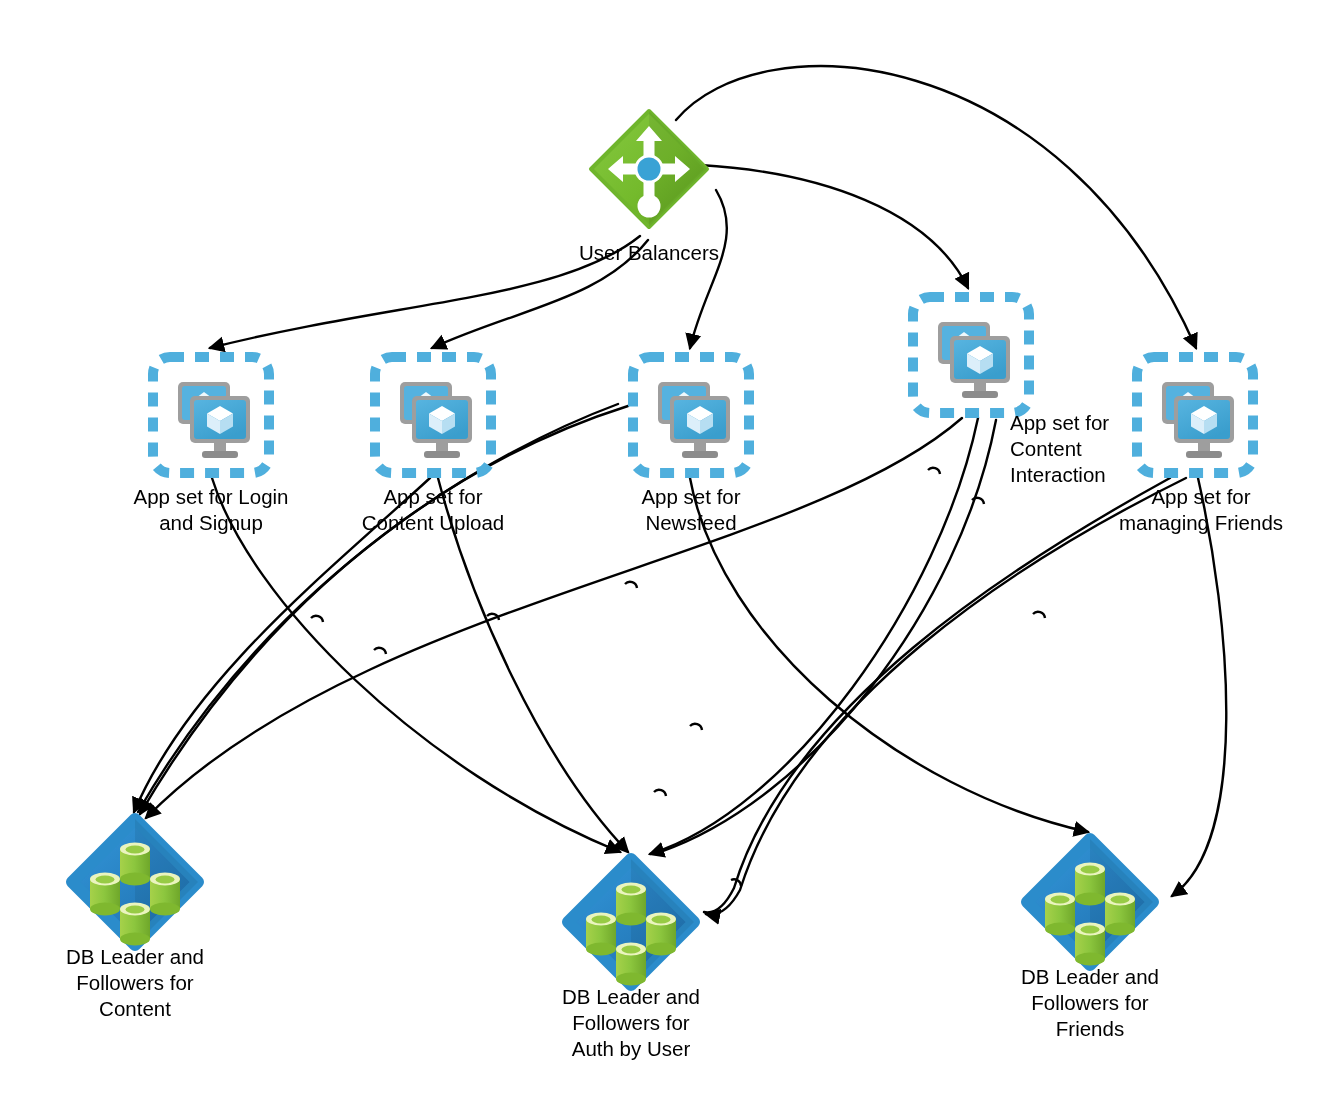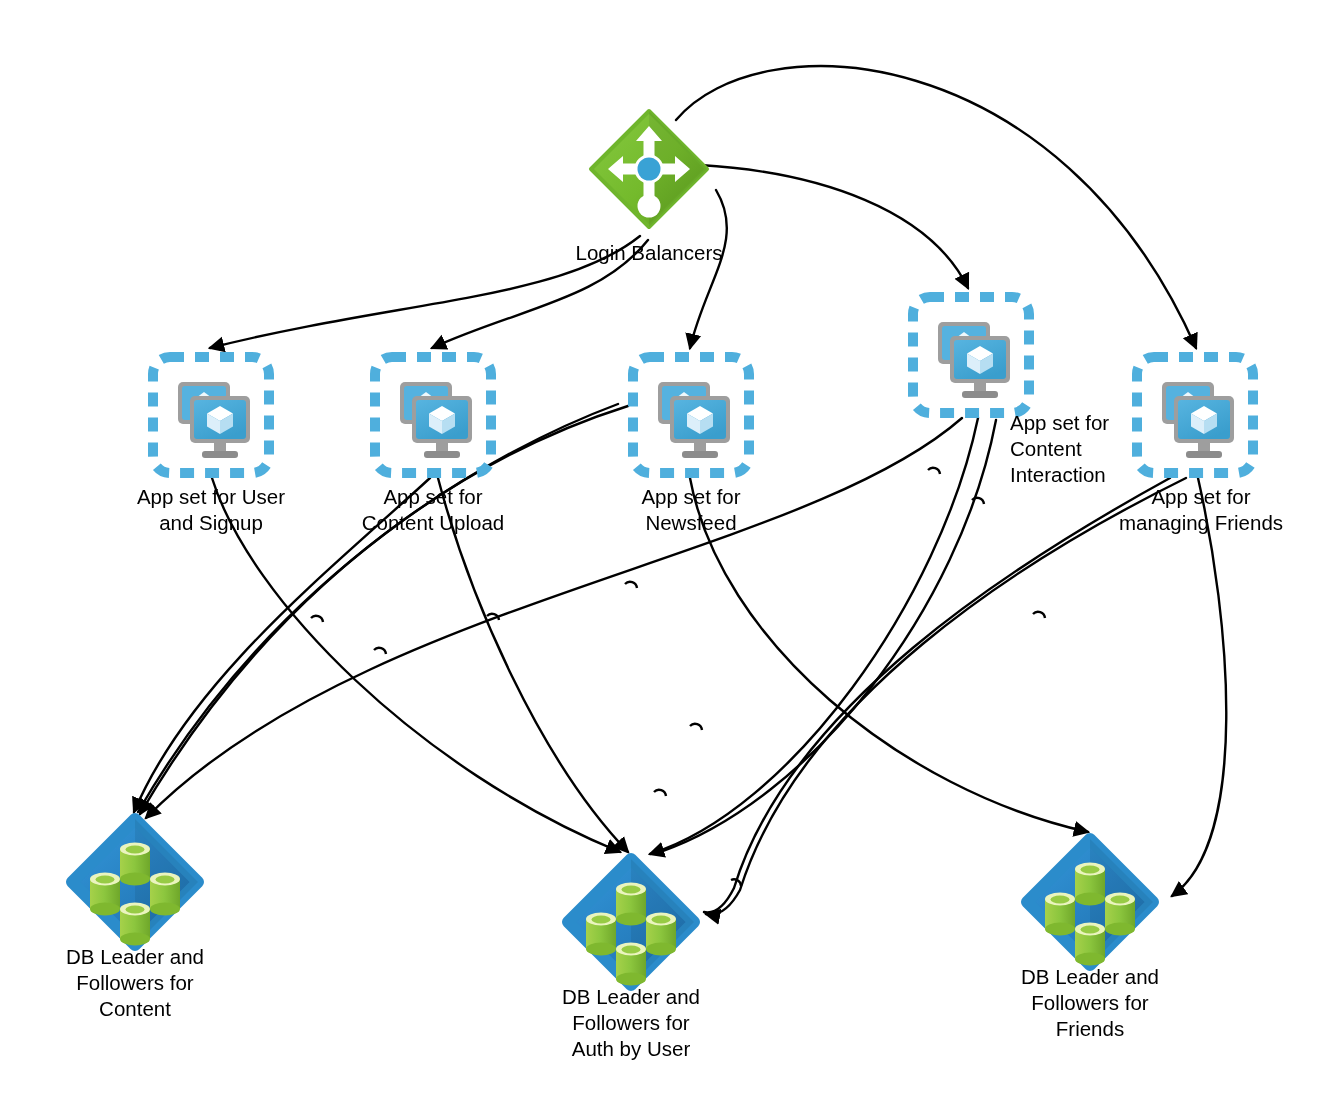--- a/index.html
+++ b/index.html
@@ -207,23 +207,23 @@
       </g>
       <g transform="translate(565,856)">
         <use href="#icon-db"></use>
       </g>
       <g transform="translate(1024,836)">
         <use href="#icon-db"></use>
       </g>
     </g>
   </svg>
 
-  <div class="nodelabel center" style="left:528px;top:240px;width:242px;">Login Balancers</div>
-
-  <div class="nodelabel center" style="left:90px;top:484px;width:242px;">App set for User
+  <div class="nodelabel center" style="left:528px;top:240px;width:242px;">User Balancers</div>
+
+  <div class="nodelabel center" style="left:90px;top:484px;width:242px;">App set for Login
 and Signup</div>
 
   <div class="nodelabel center" style="left:312px;top:484px;width:242px;">App set for
 Content Upload</div>
 
   <div class="nodelabel center" style="left:570px;top:484px;width:242px;">App set for
 Newsfeed</div>
 
   <div class="nodelabel left" style="left:1010px;top:410px;width:180px;">App set for
 Content

